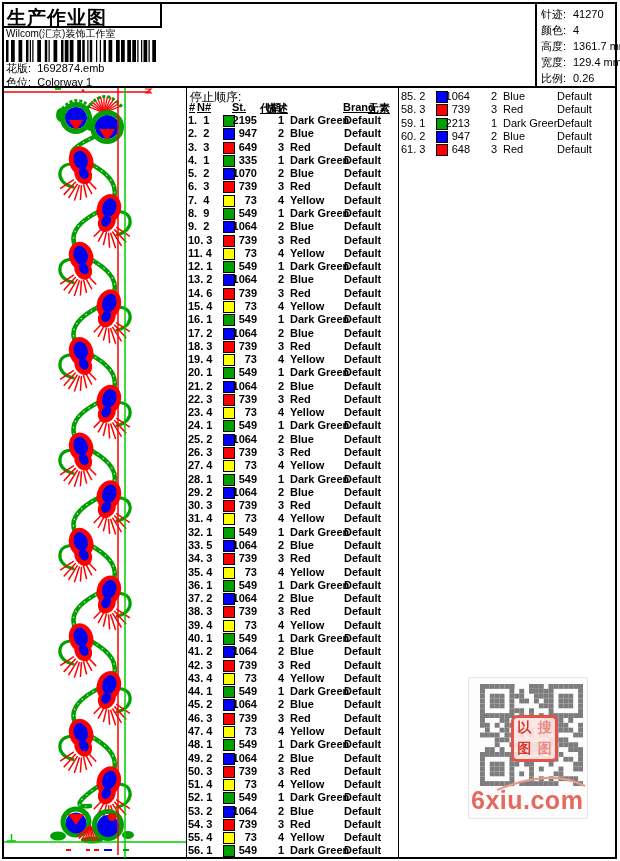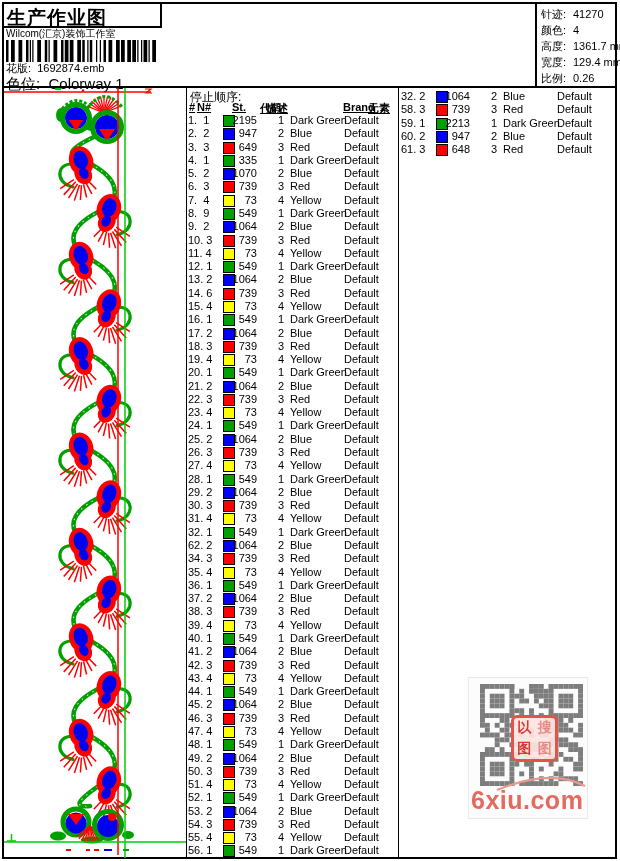--- a/index.html
+++ b/index.html
@@ -9,21 +9,21 @@
   .frame{left:2px;top:2px;width:611px;height:853px;border:2px solid #000;pointer-events:none;}
   .title-box{left:2px;top:2px;width:158px;height:24px;border-right:2px solid #000;border-bottom:2px solid #000;}
   .sep-header{left:2px;top:86px;width:615px;border-top:2px solid #000;}
   .sep-stats{left:535px;top:2px;height:84px;border-left:2px solid #000;}
   .sep-v1{left:186px;top:88px;height:769px;border-left:1px solid #000;}
   .sep-v2{left:398px;top:88px;height:769px;border-left:1px solid #000;}
   
   .doc-title{left:7px;top:5px;font-size:19px;font-weight:bold;letter-spacing:1px;white-space:nowrap;}
   .company{left:6px;top:27px;font-size:10px;white-space:nowrap;}
   .pattern-line{left:6px;top:61px;font-size:11px;white-space:pre;}
-  .colorway-line{left:6px;top:75px;font-size:15px;white-space:pre;}
+  .colorway-line{left:6px;top:75px;font-size:11px;white-space:pre;}
   .stats{left:541px;top:6px;font-size:11px;line-height:16px;white-space:nowrap;}
   .stats .lbl{display:inline-block;min-width:32px;}
   
   .stop-title{left:190px;top:89px;font-size:12px;}
   .th{position:absolute;top:101px;font-size:11px;font-weight:bold;text-decoration:underline;white-space:nowrap;}
   .rows{position:absolute;width:214px;}
   .trow{position:relative;height:13.29px;font-size:11px;line-height:13.3px;white-space:pre;}
   .f{position:absolute;top:0;}
   .f-id{left:2px;}
   .f-sw{left:37px;top:1px;width:10px;height:10px;border:1px solid #000;}
@@ -196,21 +196,21 @@
 
 <div class="abs stop-title">停止顺序:</div>
 <span class="th" style="left:189px;">#</span>
 <span class="th" style="left:197px;">N#</span>
 <span class="th" style="left:232px;">St.</span>
 <span class="th" style="left:260px;">代码</span>
 <span class="th" style="left:266px;">描述</span>
 <span class="th" style="left:343px;">Brand</span>
 <span class="th" style="left:368px;">元素</span>
 
-<div class="rows" style="left:186px;top:114px;" id="col1">
+<div class="rows" style="left:186px;top:114px;font-weight:bold;" id="col1">
     <div class="trow"><span class="f f-id">1.  1</span><span class="f f-sw" style="background: rgb(0, 160, 0);"></span><span class="f f-st">2195</span><span class="f f-code">1</span><span class="f f-desc">Dark Green</span><span class="f f-brand">Default</span></div>
     <div class="trow"><span class="f f-id">2.  2</span><span class="f f-sw" style="background: rgb(0, 0, 255);"></span><span class="f f-st">947</span><span class="f f-code">2</span><span class="f f-desc">Blue</span><span class="f f-brand">Default</span></div>
     <div class="trow"><span class="f f-id">3.  3</span><span class="f f-sw" style="background: rgb(255, 0, 0);"></span><span class="f f-st">649</span><span class="f f-code">3</span><span class="f f-desc">Red</span><span class="f f-brand">Default</span></div>
     <div class="trow"><span class="f f-id">4.  1</span><span class="f f-sw" style="background: rgb(0, 160, 0);"></span><span class="f f-st">335</span><span class="f f-code">1</span><span class="f f-desc">Dark Green</span><span class="f f-brand">Default</span></div>
     <div class="trow"><span class="f f-id">5.  2</span><span class="f f-sw" style="background: rgb(0, 0, 255);"></span><span class="f f-st">1070</span><span class="f f-code">2</span><span class="f f-desc">Blue</span><span class="f f-brand">Default</span></div>
     <div class="trow"><span class="f f-id">6.  3</span><span class="f f-sw" style="background: rgb(255, 0, 0);"></span><span class="f f-st">739</span><span class="f f-code">3</span><span class="f f-desc">Red</span><span class="f f-brand">Default</span></div>
     <div class="trow"><span class="f f-id">7.  4</span><span class="f f-sw" style="background: rgb(255, 255, 0);"></span><span class="f f-st">73</span><span class="f f-code">4</span><span class="f f-desc">Yellow</span><span class="f f-brand">Default</span></div>
     <div class="trow"><span class="f f-id">8.  9</span><span class="f f-sw" style="background: rgb(0, 160, 0);"></span><span class="f f-st">549</span><span class="f f-code">1</span><span class="f f-desc">Dark Green</span><span class="f f-brand">Default</span></div>
     <div class="trow"><span class="f f-id">9.  2</span><span class="f f-sw" style="background: rgb(0, 0, 255);"></span><span class="f f-st">1064</span><span class="f f-code">2</span><span class="f f-desc">Blue</span><span class="f f-brand">Default</span></div>
     <div class="trow"><span class="f f-id">10. 3</span><span class="f f-sw" style="background: rgb(255, 0, 0);"></span><span class="f f-st">739</span><span class="f f-code">3</span><span class="f f-desc">Red</span><span class="f f-brand">Default</span></div>
@@ -229,21 +229,21 @@
     <div class="trow"><span class="f f-id">23. 4</span><span class="f f-sw" style="background: rgb(255, 255, 0);"></span><span class="f f-st">73</span><span class="f f-code">4</span><span class="f f-desc">Yellow</span><span class="f f-brand">Default</span></div>
     <div class="trow"><span class="f f-id">24. 1</span><span class="f f-sw" style="background: rgb(0, 160, 0);"></span><span class="f f-st">549</span><span class="f f-code">1</span><span class="f f-desc">Dark Green</span><span class="f f-brand">Default</span></div>
     <div class="trow"><span class="f f-id">25. 2</span><span class="f f-sw" style="background: rgb(0, 0, 255);"></span><span class="f f-st">1064</span><span class="f f-code">2</span><span class="f f-desc">Blue</span><span class="f f-brand">Default</span></div>
     <div class="trow"><span class="f f-id">26. 3</span><span class="f f-sw" style="background: rgb(255, 0, 0);"></span><span class="f f-st">739</span><span class="f f-code">3</span><span class="f f-desc">Red</span><span class="f f-brand">Default</span></div>
     <div class="trow"><span class="f f-id">27. 4</span><span class="f f-sw" style="background: rgb(255, 255, 0);"></span><span class="f f-st">73</span><span class="f f-code">4</span><span class="f f-desc">Yellow</span><span class="f f-brand">Default</span></div>
     <div class="trow"><span class="f f-id">28. 1</span><span class="f f-sw" style="background: rgb(0, 160, 0);"></span><span class="f f-st">549</span><span class="f f-code">1</span><span class="f f-desc">Dark Green</span><span class="f f-brand">Default</span></div>
     <div class="trow"><span class="f f-id">29. 2</span><span class="f f-sw" style="background: rgb(0, 0, 255);"></span><span class="f f-st">1064</span><span class="f f-code">2</span><span class="f f-desc">Blue</span><span class="f f-brand">Default</span></div>
     <div class="trow"><span class="f f-id">30. 3</span><span class="f f-sw" style="background: rgb(255, 0, 0);"></span><span class="f f-st">739</span><span class="f f-code">3</span><span class="f f-desc">Red</span><span class="f f-brand">Default</span></div>
     <div class="trow"><span class="f f-id">31. 4</span><span class="f f-sw" style="background: rgb(255, 255, 0);"></span><span class="f f-st">73</span><span class="f f-code">4</span><span class="f f-desc">Yellow</span><span class="f f-brand">Default</span></div>
     <div class="trow"><span class="f f-id">32. 1</span><span class="f f-sw" style="background: rgb(0, 160, 0);"></span><span class="f f-st">549</span><span class="f f-code">1</span><span class="f f-desc">Dark Green</span><span class="f f-brand">Default</span></div>
-    <div class="trow"><span class="f f-id">62. 2</span><span class="f f-sw" style="background: rgb(0, 0, 255);"></span><span class="f f-st">1064</span><span class="f f-code">2</span><span class="f f-desc">Blue</span><span class="f f-brand">Default</span></div>
+    <div class="trow"><span class="f f-id">33. 5</span><span class="f f-sw" style="background: rgb(0, 0, 255);"></span><span class="f f-st">1064</span><span class="f f-code">2</span><span class="f f-desc">Blue</span><span class="f f-brand">Default</span></div>
     <div class="trow"><span class="f f-id">34. 3</span><span class="f f-sw" style="background: rgb(255, 0, 0);"></span><span class="f f-st">739</span><span class="f f-code">3</span><span class="f f-desc">Red</span><span class="f f-brand">Default</span></div>
     <div class="trow"><span class="f f-id">35. 4</span><span class="f f-sw" style="background: rgb(255, 255, 0);"></span><span class="f f-st">73</span><span class="f f-code">4</span><span class="f f-desc">Yellow</span><span class="f f-brand">Default</span></div>
     <div class="trow"><span class="f f-id">36. 1</span><span class="f f-sw" style="background: rgb(0, 160, 0);"></span><span class="f f-st">549</span><span class="f f-code">1</span><span class="f f-desc">Dark Green</span><span class="f f-brand">Default</span></div>
     <div class="trow"><span class="f f-id">37. 2</span><span class="f f-sw" style="background: rgb(0, 0, 255);"></span><span class="f f-st">1064</span><span class="f f-code">2</span><span class="f f-desc">Blue</span><span class="f f-brand">Default</span></div>
     <div class="trow"><span class="f f-id">38. 3</span><span class="f f-sw" style="background: rgb(255, 0, 0);"></span><span class="f f-st">739</span><span class="f f-code">3</span><span class="f f-desc">Red</span><span class="f f-brand">Default</span></div>
     <div class="trow"><span class="f f-id">39. 4</span><span class="f f-sw" style="background: rgb(255, 255, 0);"></span><span class="f f-st">73</span><span class="f f-code">4</span><span class="f f-desc">Yellow</span><span class="f f-brand">Default</span></div>
     <div class="trow"><span class="f f-id">40. 1</span><span class="f f-sw" style="background: rgb(0, 160, 0);"></span><span class="f f-st">549</span><span class="f f-code">1</span><span class="f f-desc">Dark Green</span><span class="f f-brand">Default</span></div>
     <div class="trow"><span class="f f-id">41. 2</span><span class="f f-sw" style="background: rgb(0, 0, 255);"></span><span class="f f-st">1064</span><span class="f f-code">2</span><span class="f f-desc">Blue</span><span class="f f-brand">Default</span></div>
     <div class="trow"><span class="f f-id">42. 3</span><span class="f f-sw" style="background: rgb(255, 0, 0);"></span><span class="f f-st">739</span><span class="f f-code">3</span><span class="f f-desc">Red</span><span class="f f-brand">Default</span></div>
     <div class="trow"><span class="f f-id">43. 4</span><span class="f f-sw" style="background: rgb(255, 255, 0);"></span><span class="f f-st">73</span><span class="f f-code">4</span><span class="f f-desc">Yellow</span><span class="f f-brand">Default</span></div>
@@ -255,21 +255,21 @@
     <div class="trow"><span class="f f-id">49. 2</span><span class="f f-sw" style="background: rgb(0, 0, 255);"></span><span class="f f-st">1064</span><span class="f f-code">2</span><span class="f f-desc">Blue</span><span class="f f-brand">Default</span></div>
     <div class="trow"><span class="f f-id">50. 3</span><span class="f f-sw" style="background: rgb(255, 0, 0);"></span><span class="f f-st">739</span><span class="f f-code">3</span><span class="f f-desc">Red</span><span class="f f-brand">Default</span></div>
     <div class="trow"><span class="f f-id">51. 4</span><span class="f f-sw" style="background: rgb(255, 255, 0);"></span><span class="f f-st">73</span><span class="f f-code">4</span><span class="f f-desc">Yellow</span><span class="f f-brand">Default</span></div>
     <div class="trow"><span class="f f-id">52. 1</span><span class="f f-sw" style="background: rgb(0, 160, 0);"></span><span class="f f-st">549</span><span class="f f-code">1</span><span class="f f-desc">Dark Green</span><span class="f f-brand">Default</span></div>
     <div class="trow"><span class="f f-id">53. 2</span><span class="f f-sw" style="background: rgb(0, 0, 255);"></span><span class="f f-st">1064</span><span class="f f-code">2</span><span class="f f-desc">Blue</span><span class="f f-brand">Default</span></div>
     <div class="trow"><span class="f f-id">54. 3</span><span class="f f-sw" style="background: rgb(255, 0, 0);"></span><span class="f f-st">739</span><span class="f f-code">3</span><span class="f f-desc">Red</span><span class="f f-brand">Default</span></div>
     <div class="trow"><span class="f f-id">55. 4</span><span class="f f-sw" style="background: rgb(255, 255, 0);"></span><span class="f f-st">73</span><span class="f f-code">4</span><span class="f f-desc">Yellow</span><span class="f f-brand">Default</span></div>
     <div class="trow"><span class="f f-id">56. 1</span><span class="f f-sw" style="background: rgb(0, 160, 0);"></span><span class="f f-st">549</span><span class="f f-code">1</span><span class="f f-desc">Dark Green</span><span class="f f-brand">Default</span></div>
   </div>
 <div class="rows" style="left:399px;top:90px;" id="col2">
-    <div class="trow"><span class="f f-id">32. 2</span><span class="f f-sw" style="background: rgb(0, 0, 255);"></span><span class="f f-st">1064</span><span class="f f-code">2</span><span class="f f-desc">Blue</span><span class="f f-brand">Default</span></div>
+    <div class="trow"><span class="f f-id">85. 2</span><span class="f f-sw" style="background: rgb(0, 0, 255);"></span><span class="f f-st">1064</span><span class="f f-code">2</span><span class="f f-desc">Blue</span><span class="f f-brand">Default</span></div>
     <div class="trow"><span class="f f-id">58. 3</span><span class="f f-sw" style="background: rgb(255, 0, 0);"></span><span class="f f-st">739</span><span class="f f-code">3</span><span class="f f-desc">Red</span><span class="f f-brand">Default</span></div>
     <div class="trow"><span class="f f-id">59. 1</span><span class="f f-sw" style="background: rgb(0, 160, 0);"></span><span class="f f-st">2213</span><span class="f f-code">1</span><span class="f f-desc">Dark Green</span><span class="f f-brand">Default</span></div>
     <div class="trow"><span class="f f-id">60. 2</span><span class="f f-sw" style="background: rgb(0, 0, 255);"></span><span class="f f-st">947</span><span class="f f-code">2</span><span class="f f-desc">Blue</span><span class="f f-brand">Default</span></div>
     <div class="trow"><span class="f f-id">61. 3</span><span class="f f-sw" style="background: rgb(255, 0, 0);"></span><span class="f f-st">648</span><span class="f f-code">3</span><span class="f f-desc">Red</span><span class="f f-brand">Default</span></div>
   </div>
 
 <div class="abs qr-panel">
   <svg class="qr-svg" viewBox="0 0 21 21" preserveAspectRatio="none" id="qr">
       <rect x="10" y="0" width="1" height="1" fill="#7d7d7d"></rect>
       <rect x="11" y="0" width="1" height="1" fill="#7d7d7d"></rect>

